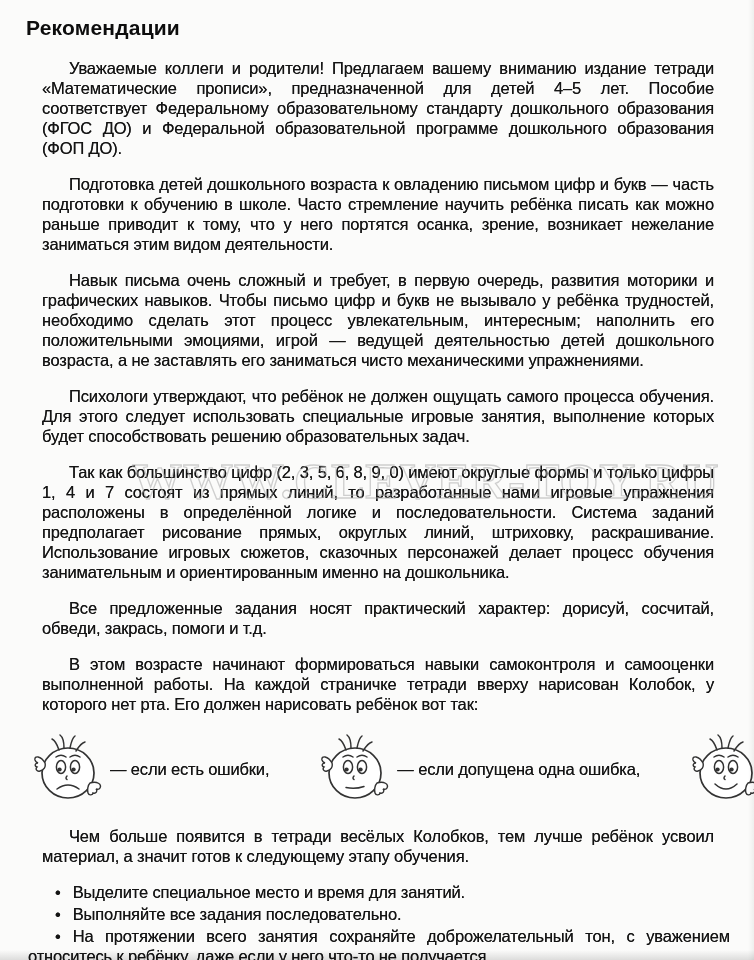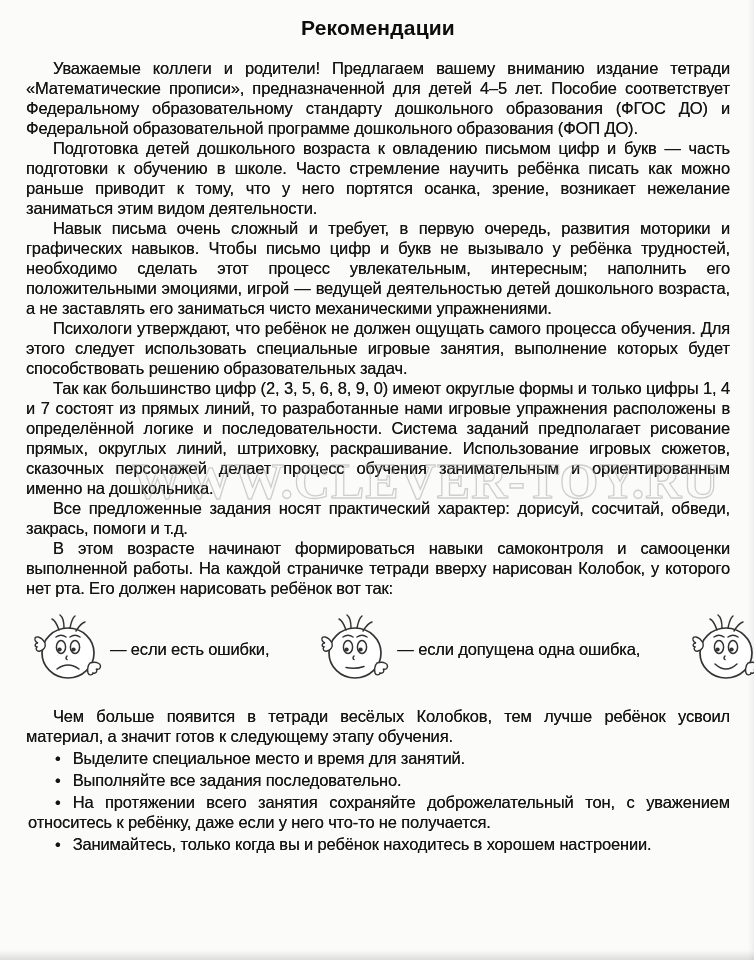--- a/index.html
+++ b/index.html
@@ -12,28 +12,27 @@
     overflow: hidden;
   }
   .page {
     position: relative;
     width: 754px; height: 960px;
     box-sizing: border-box;
     padding: 16px 24px 0 26px;
   }
   .title {
     margin: 0 0 18px 0;
-    text-align: center;
     font-size: 21px;
     font-weight: 700;
     letter-spacing: 0.2px;
     color: #0d0d0d;
   }
   .para {
-    margin: 0;
+    margin: 16px;
     font-size: 16.5px;
     line-height: 20px;
     text-align: justify;
     text-indent: 27px;
     letter-spacing: -0.15px;
     text-shadow: 0 0 0.5px rgba(20,20,20,0.85);
     hyphens: manual;
   }
   .bullet { margin: 2px 0 1px 2px; }
   .bullet .b { padding-right: 12px; }

